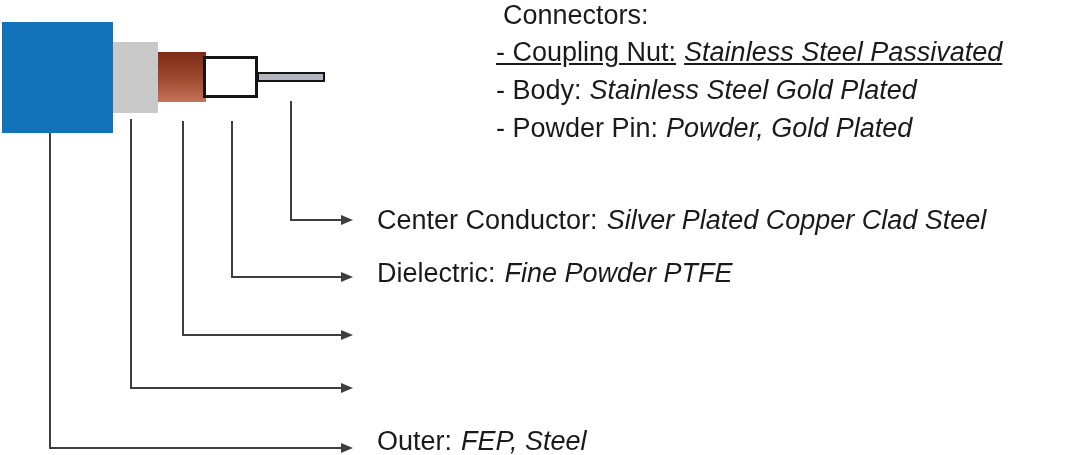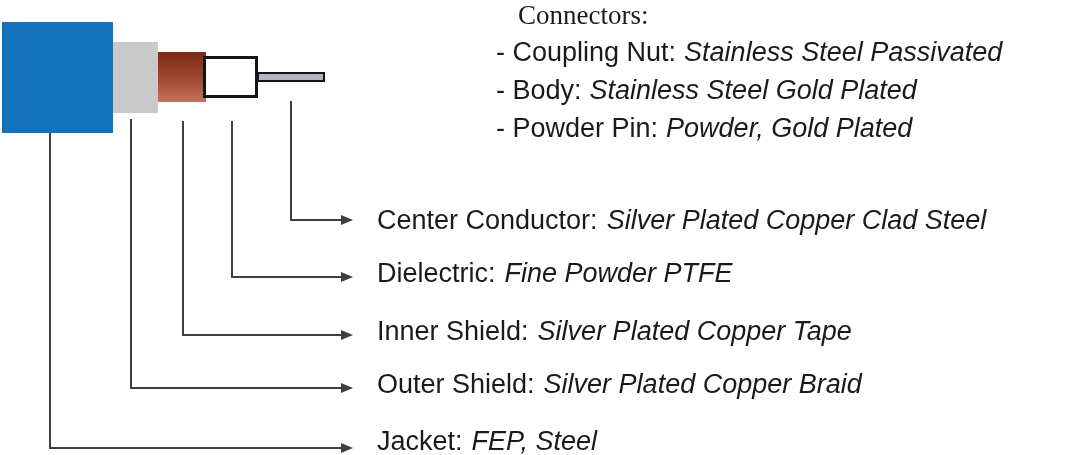--- a/index.html
+++ b/index.html
@@ -48,23 +48,23 @@
   .label-row .mat { font-style: italic; margin-left: 9px; }
 
   
   .connectors {
     position: absolute;
     left: 496px;
     top: 0;
     font-size: 27px;
     white-space: nowrap;
   }
-  .connectors .c-title { position: absolute; left: 22px; top: 0;  height: 30px; line-height: 30px; font-family: Liberation Serif, serif; }
+  .connectors .c-title { position: absolute; left: 7px; top: 0;  height: 30px; line-height: 30px; }
   .connectors .c-item  { position: absolute; left: 0;           height: 30px; line-height: 30px; }
-  .connectors .c-item.i0 { top: 37px; }
+  .connectors .c-item.i0 { top: 37px; text-decoration: underline; }
   .connectors .c-item.i1 { top: 75px; text-align: right; }
   .connectors .c-item.i2 { top: 113px; }
   .connectors .c-item .mat { font-style: italic; margin-left: 8px; }
 </style>
 </head>
 <body>
 
 <div class="canvas">
 
   <div class="layer jacket-rect"></div>
@@ -92,28 +92,22 @@
   <div class="vline" style="left:49px; top:133px; height:316px;"></div>
   <div class="hline" style="left:49px; top:447px; width:292px;"></div>
   <div class="arrowhead" style="left:341px; top:443px;"></div>
 
   <div class="label-row" style="top:256px;">
     <span>Dielectric:</span><span class="mat">Fine Powder PTFE</span>
   </div>
   <div class="label-row" style="top:203px;">
     <span>Center Conductor:</span><span class="mat">Silver Plated Copper Clad Steel</span>
   </div>
-  <div class="label-row" style="top:314px;">
-    <span>Inner Shield:</span><span class="mat">Silver Plated Copper Tape</span>
-  </div>
-  <div class="label-row" style="top:367px;">
-    <span>Outer Shield:</span><span class="mat">Silver Plated Copper Braid</span>
-  </div>
   <div class="label-row" style="top:424px;">
-    <span>Jacket:</span><span class="mat">FEP, Steel</span>
+    <span>Outer:</span><span class="mat">FEP, Steel</span>
   </div>
 
   <div class="connectors">
     <div class="c-title">Connectors:</div>
     <div class="c-item i0">
       <span>- Coupling Nut:</span><span class="mat">Stainless Steel Passivated</span>
     </div>
     <div class="c-item i1">
       <span>- Body:</span><span class="mat">Stainless Steel Gold Plated</span>
     </div>

